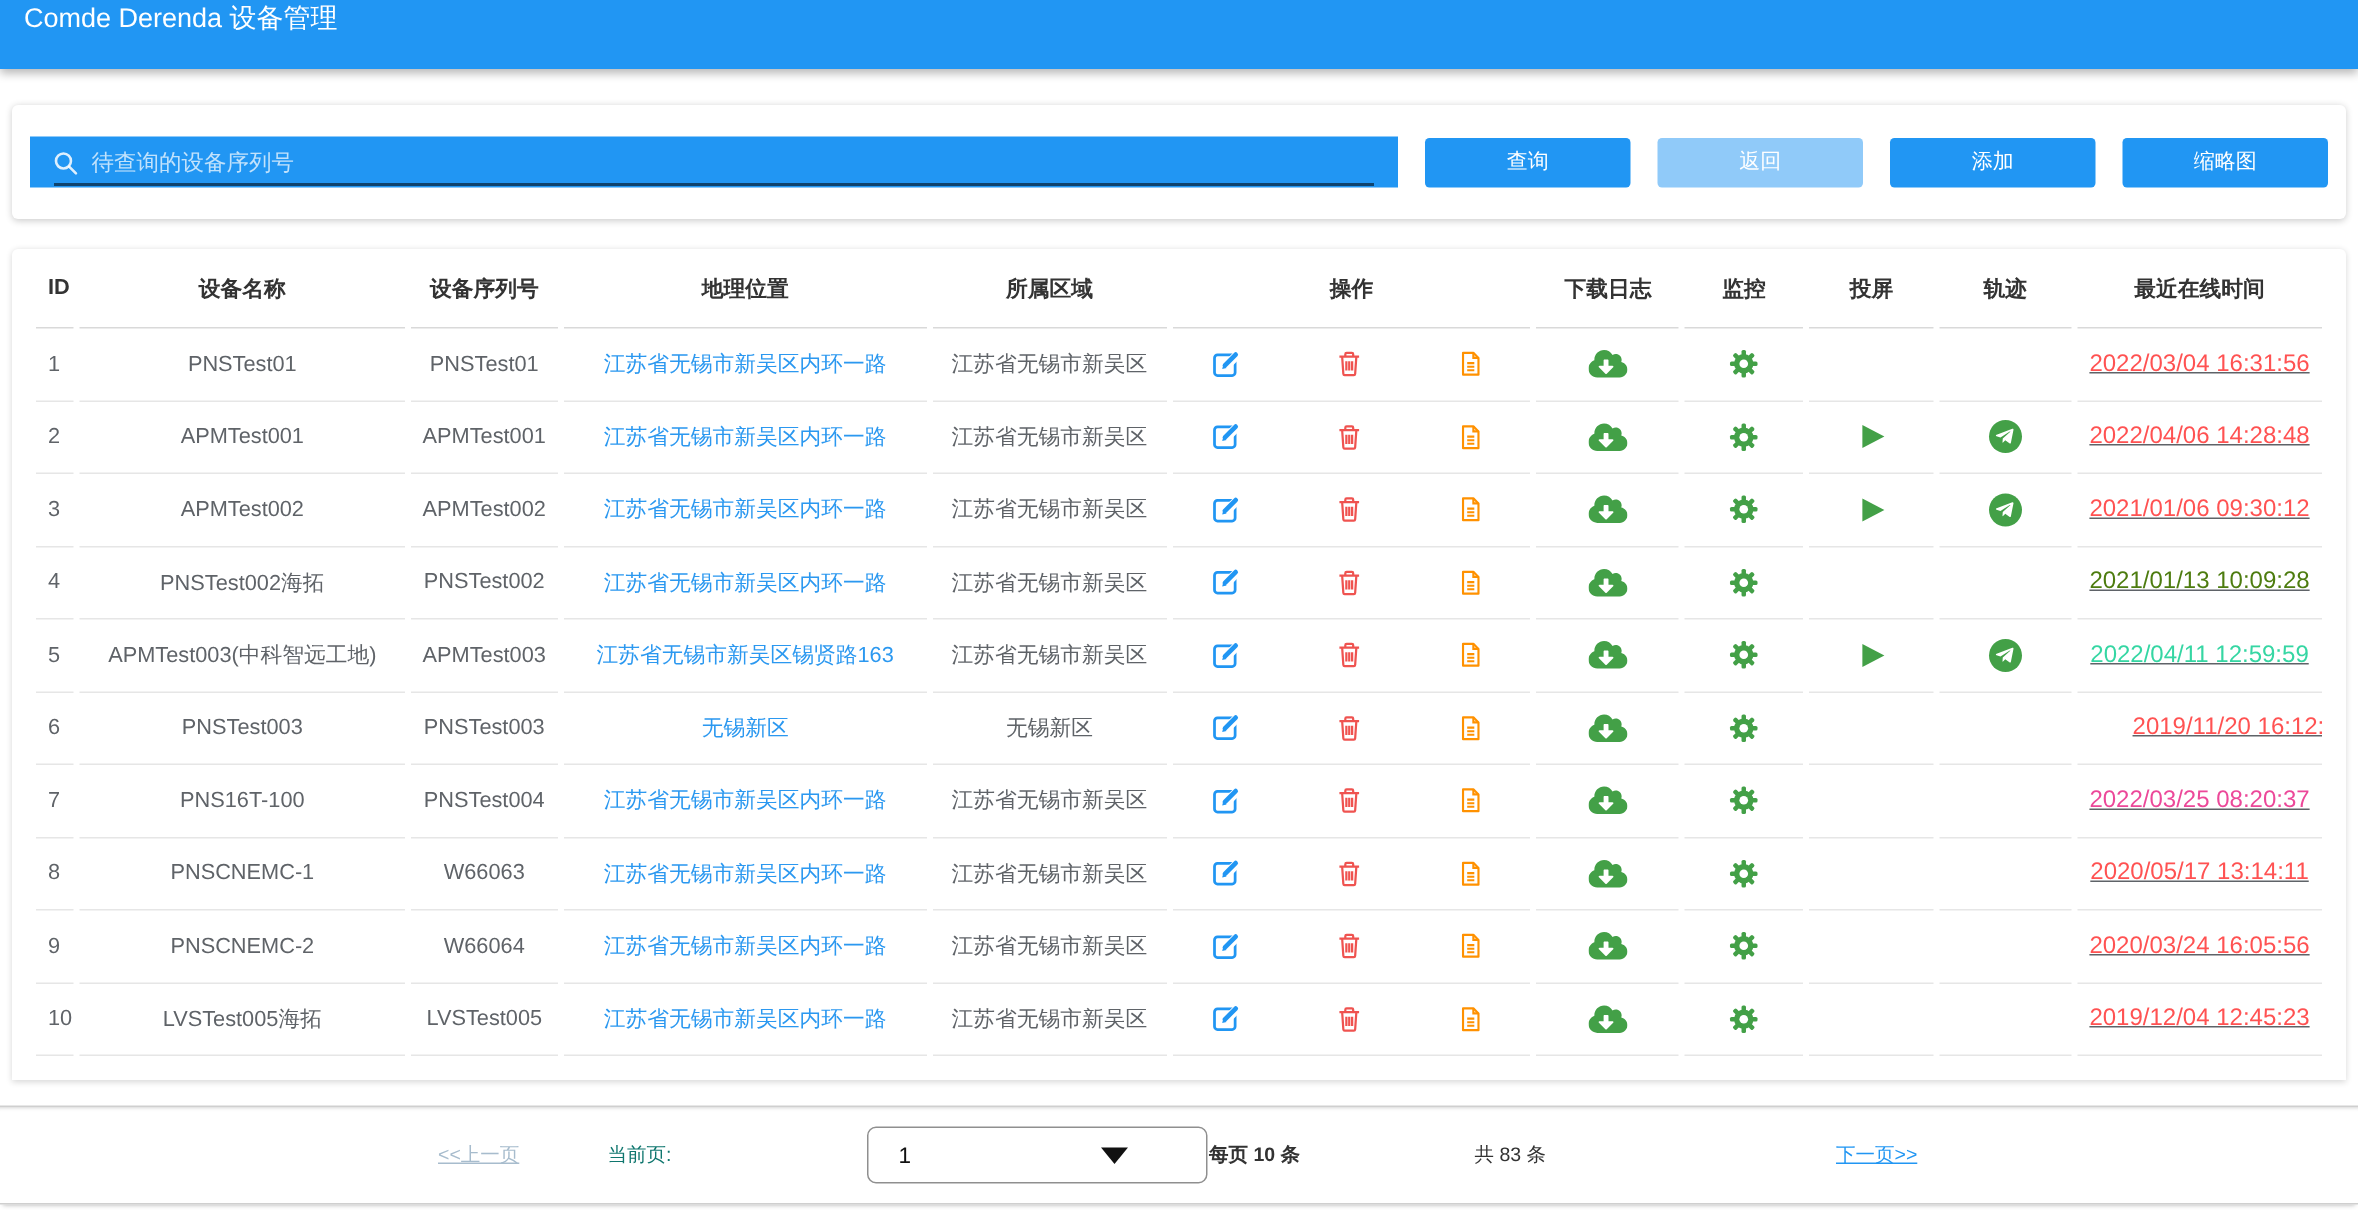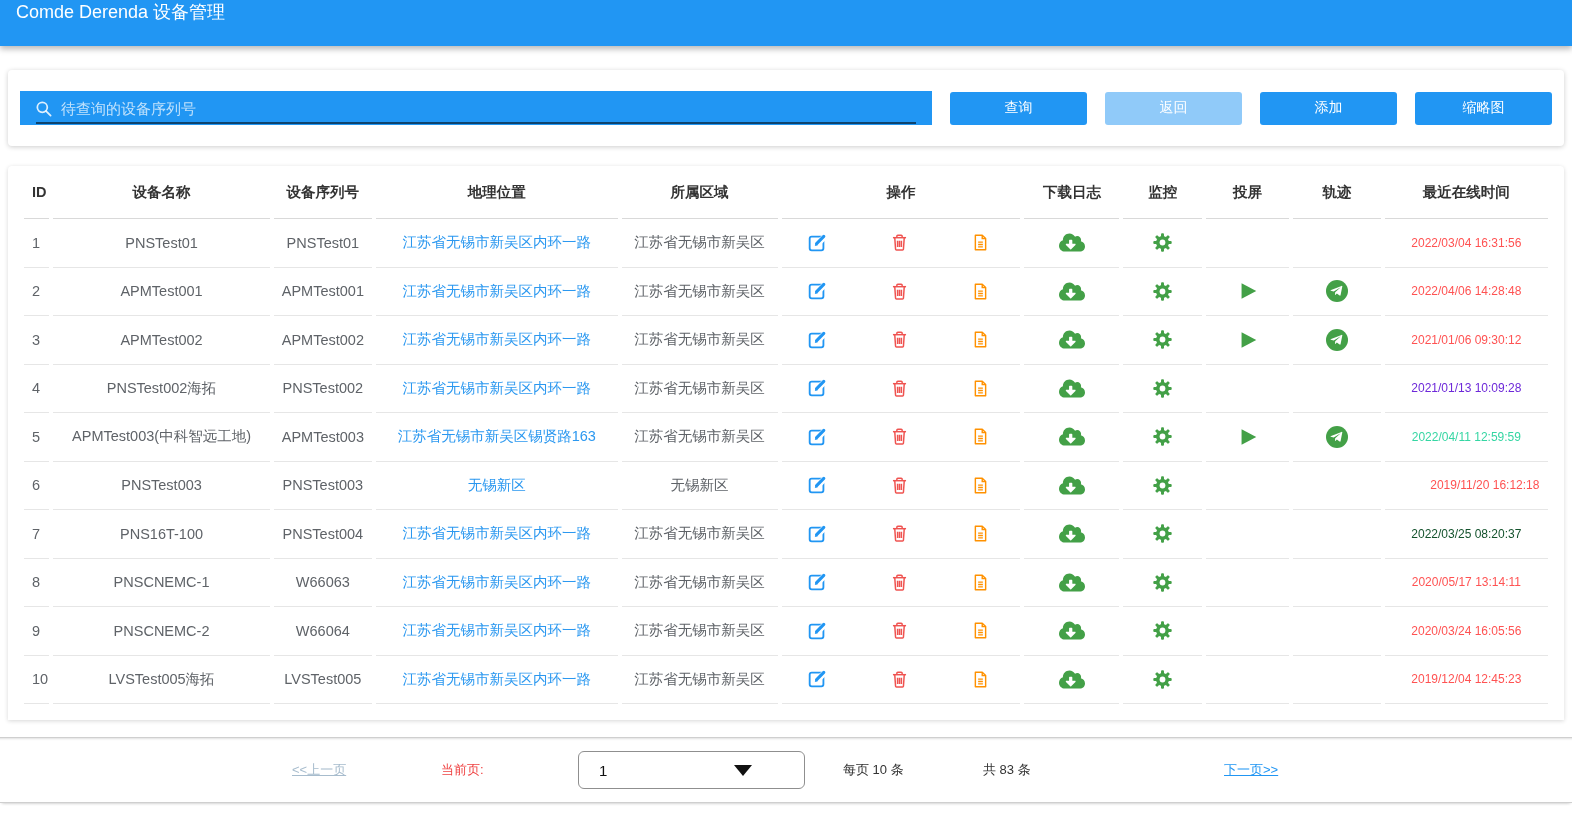--- a/index.html
+++ b/index.html
@@ -57,42 +57,42 @@
     height:48.5px; font-size:14.5px; color:#5f6368;
     border-bottom:1px solid #e6e6e6; text-align:center; vertical-align:middle;
     white-space:nowrap; overflow:hidden;
   }
   th.col-id, td.col-id { text-align:left; padding-left:8px; color:#333; }
   td.col-id { color:#5f6368; }
   .loc-link { color:#2b98f0; cursor:pointer; }
   .ops-wrap { display:flex; justify-content:space-between; align-items:center; padding:0 30px 0 24px; }
   .icon-btn { background:none; border:none; padding:0; cursor:pointer; line-height:0; display:inline-block; }
   td .icon-btn svg { vertical-align:middle; }
-  .time-cell { font-size:12px; }
+  .time-cell { font-size:16px;text-decoration:underline; }
 
   
   .footer {
     margin-top:17px; height:66px; background:#fff; position:relative;
     border-top:1px solid #cfcfcf; border-bottom:1px solid #cfcfcf;
     box-shadow:inset 0 3px 3px -3px rgba(0,0,0,.25), 0 2px 3px -2px rgba(0,0,0,.3);
   }
   .footer > * { position:absolute; top:50%; transform:translateY(-50%); font-size:13px; color:#333; }
   .pg-prev { left:292px; color:#a7bccd; text-decoration:underline; cursor:default; }
-  .pg-current-label { left:405px; color:#ef4444;margin-left:36px; }
+  .pg-current-label { left:405px; color:#0f766e; }
   .pg-select {
     left:578px; width:227px; height:38px; border:1px solid #8f8f8f; border-radius:6px;
     display:flex; align-items:center; padding:0 16px 0 20px; cursor:pointer; background:#fff;
     font-size:15px; color:#111;
   }
   .pg-select .caret {
     margin-left:auto; width:0; height:0; margin-right:36px;
     border-left:9px solid transparent; border-right:9px solid transparent;
     border-top:11px solid #111;
   }
-  .pg-perpage { left:843px; }
+  .pg-perpage { left:806px;font-weight:bold; }
   .pg-total { left:983px; }
   .pg-next { left:1224px; color:#2196F3; text-decoration:underline; cursor:pointer; }
 </style>
 </head>
 <body>
 
 <div class="appbar">
   <span>Comde Derenda 设备管理</span>
 </div>
 
@@ -395,21 +395,21 @@
           <circle cx="12" cy="12" r="3.3" fill="#fff"></circle>
         </svg>
       </button>
     </td>
     <td>
       
     </td>
     <td>
       
     </td>
-    <td class="time-cell"><span style="color: #6d28d9;">2021/01/13 10:09:28</span></td>
+    <td class="time-cell"><span style="color: #4d7c0f;">2021/01/13 10:09:28</span></td>
   </tr>
         <tr>
     <td class="col-id">5</td>
     <td>APMTest003(中科智远工地)</td>
     <td>APMTest003</td>
     <td><span class="loc-link">江苏省无锡市新吴区锡贤路163</span></td>
     <td>江苏省无锡市新吴区</td>
     <td>
       <div class="ops-wrap">
         <button class="icon-btn">
@@ -587,21 +587,21 @@
           <circle cx="12" cy="12" r="3.3" fill="#fff"></circle>
         </svg>
       </button>
     </td>
     <td>
       
     </td>
     <td>
       
     </td>
-    <td class="time-cell"><span style="color: #14532d; margin-top: 32px;">2022/03/25 08:20:37</span></td>
+    <td class="time-cell"><span style="color: #ec4899; margin-top: 32px;">2022/03/25 08:20:37</span></td>
   </tr>
         <tr>
     <td class="col-id">8</td>
     <td>PNSCNEMC-1</td>
     <td>W66063</td>
     <td><span class="loc-link">江苏省无锡市新吴区内环一路</span></td>
     <td>江苏省无锡市新吴区</td>
     <td>
       <div class="ops-wrap">
         <button class="icon-btn">

